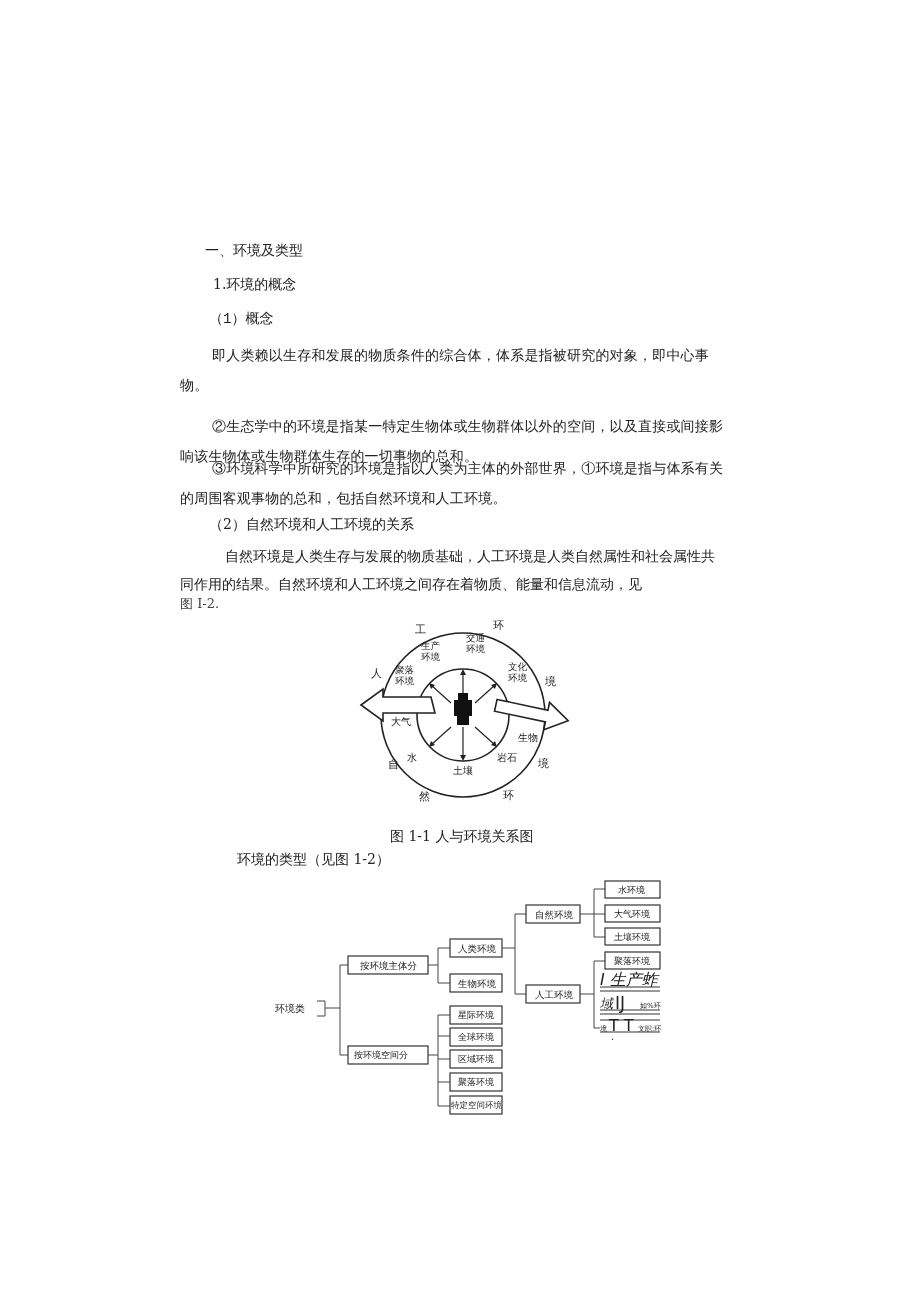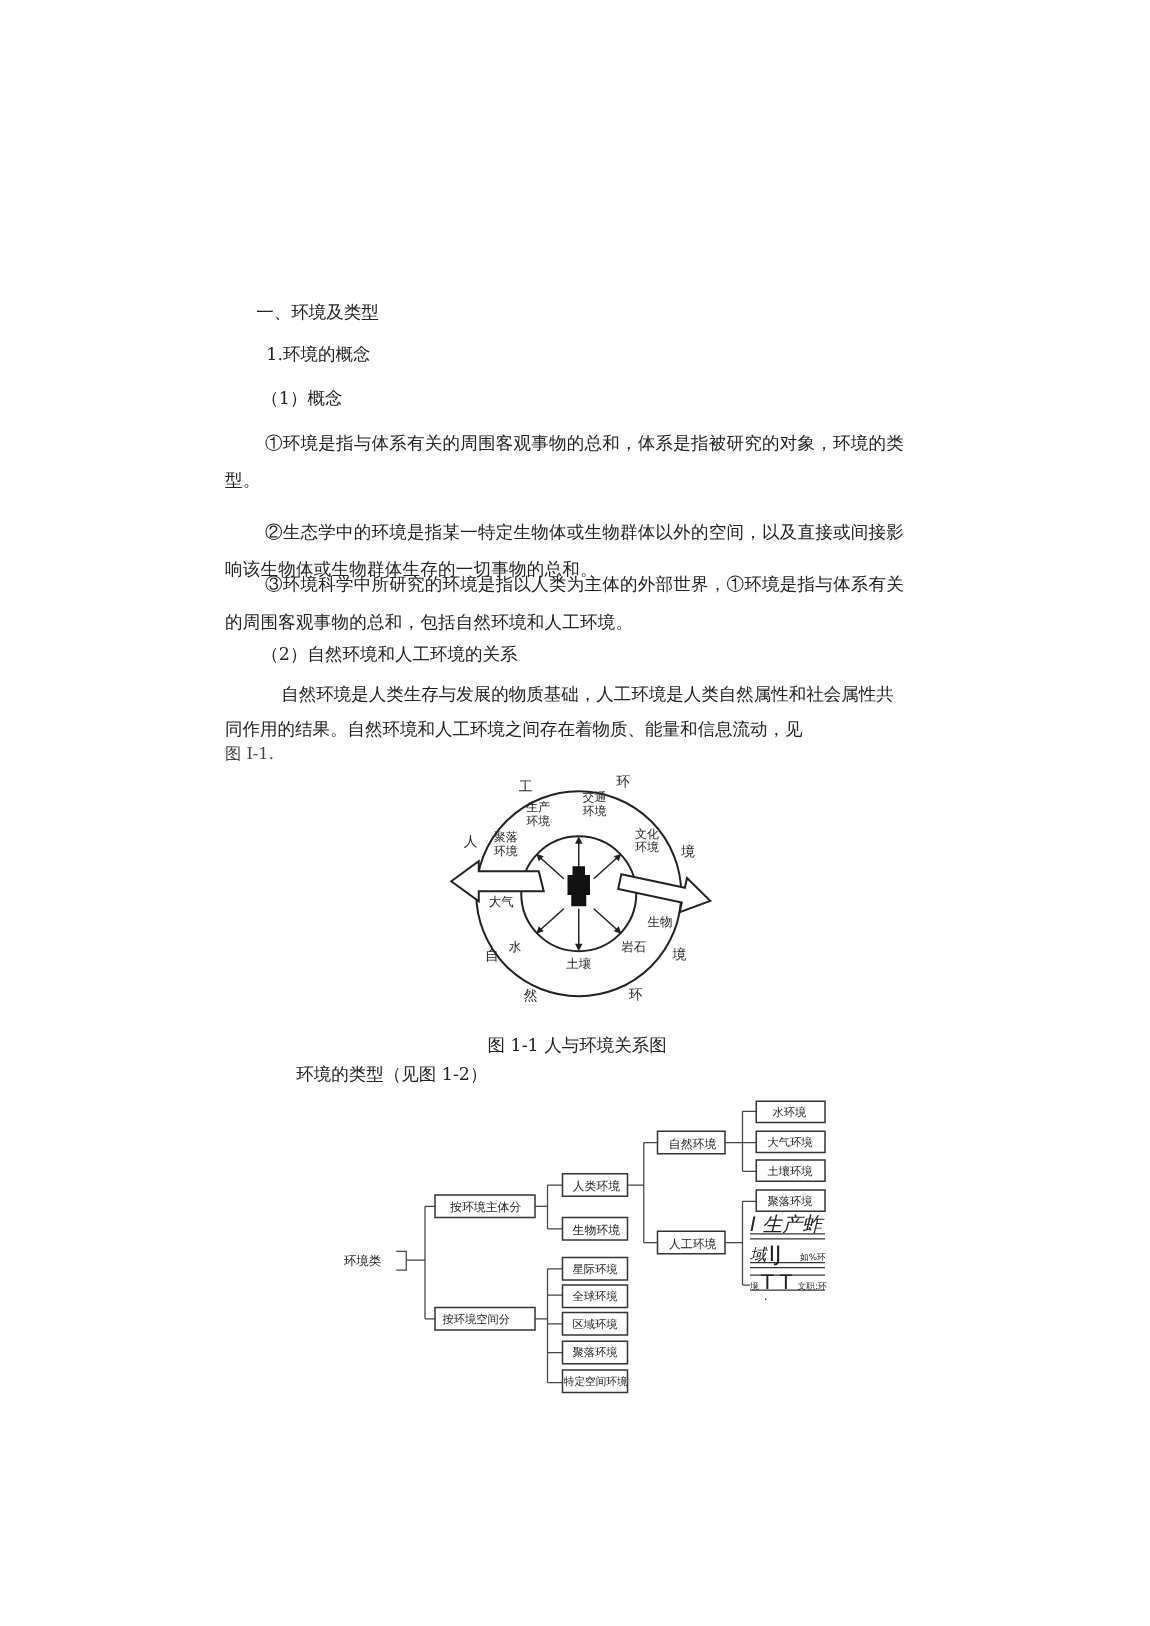--- a/index.html
+++ b/index.html
@@ -11,30 +11,30 @@
     .caption { position:absolute; font-size:14px; color:#222; }
     svg text { font-family:"DejaVu Sans","Liberation Sans",sans-serif; fill:#222; }
     .box { fill:#fff; stroke:#333; stroke-width:1.2; }
     .conn { stroke:#444; stroke-width:1; fill:none; }
   </style>
 </head>
 <body>
 
 <div class="line" style="left:205px;top:240px;">一、环境及类型</div>
 <div class="line" style="left:213px;top:274px;">1.环境的概念</div>
-<div class="line" style="left:209px;top:309px;">（1）概念</div>
+<div class="line" style="left:209px;top:309px;font-family:Liberation Mono, monospace;">（1）概念</div>
 
-<div class="para" style="top:340px;">①环境是指与体系有关的周围客观事物的总和，体系是指被研究的对象，环境的类型。</div>
+<div class="para" style="top:340px;">即人类赖以生存和发展的物质条件的综合体，体系是指被研究的对象，即中心事物。</div>
 <div class="para" style="top:411px;">②生态学中的环境是指某一特定生物体或生物群体以外的空间，以及直接或间接影响该生物体或生物群体生存的一切事物的总和。</div>
 <div class="para" style="top:453px;">③环境科学中所研究的环境是指以人类为主体的外部世界，①环境是指与体系有关的周围客观事物的总和，包括自然环境和人工环境。</div>
 
 <div class="line" style="left:209px;top:514px;">（2）自然环境和人工环境的关系</div>
 <div class="line" style="left:213px;top:546px;margin-left:12px;">自然环境是人类生存与发展的物质基础，人工环境是人类自然属性和社会属性共</div>
 <div class="line" style="left:180px;top:574px;">同作用的结果。自然环境和人工环境之间存在着物质、能量和信息流动，见</div>
-<div class="line" style="left:180px;top:594px;font-size:13px;color:#444;">图 I-1.</div>
+<div class="line" style="left:180px;top:594px;font-size:13px;color:#444;">图 I-2.</div>
 
 <svg style="position:absolute;left:355px;top:615px;" width="220" height="192" viewBox="0 0 220 192">
   <circle cx="108" cy="100" r="82" fill="none" stroke="#222" stroke-width="1.6"></circle>
   <circle cx="108" cy="100" r="46" fill="#fff" stroke="#222" stroke-width="1.6"></circle>
 
   <polygon points="6,90 28,74 28,82 76,82 80,98 28,98 28,106" fill="#fff" stroke="#222" stroke-width="1.6"></polygon>
 
   <polygon points="140,92 192,92 192,84 214,98 192,112 192,104 140,104" fill="#fff" stroke="#222" stroke-width="1.6" transform="rotate(12 177 98)"></polygon>
 
   <g stroke="#222" stroke-width="1.2">

